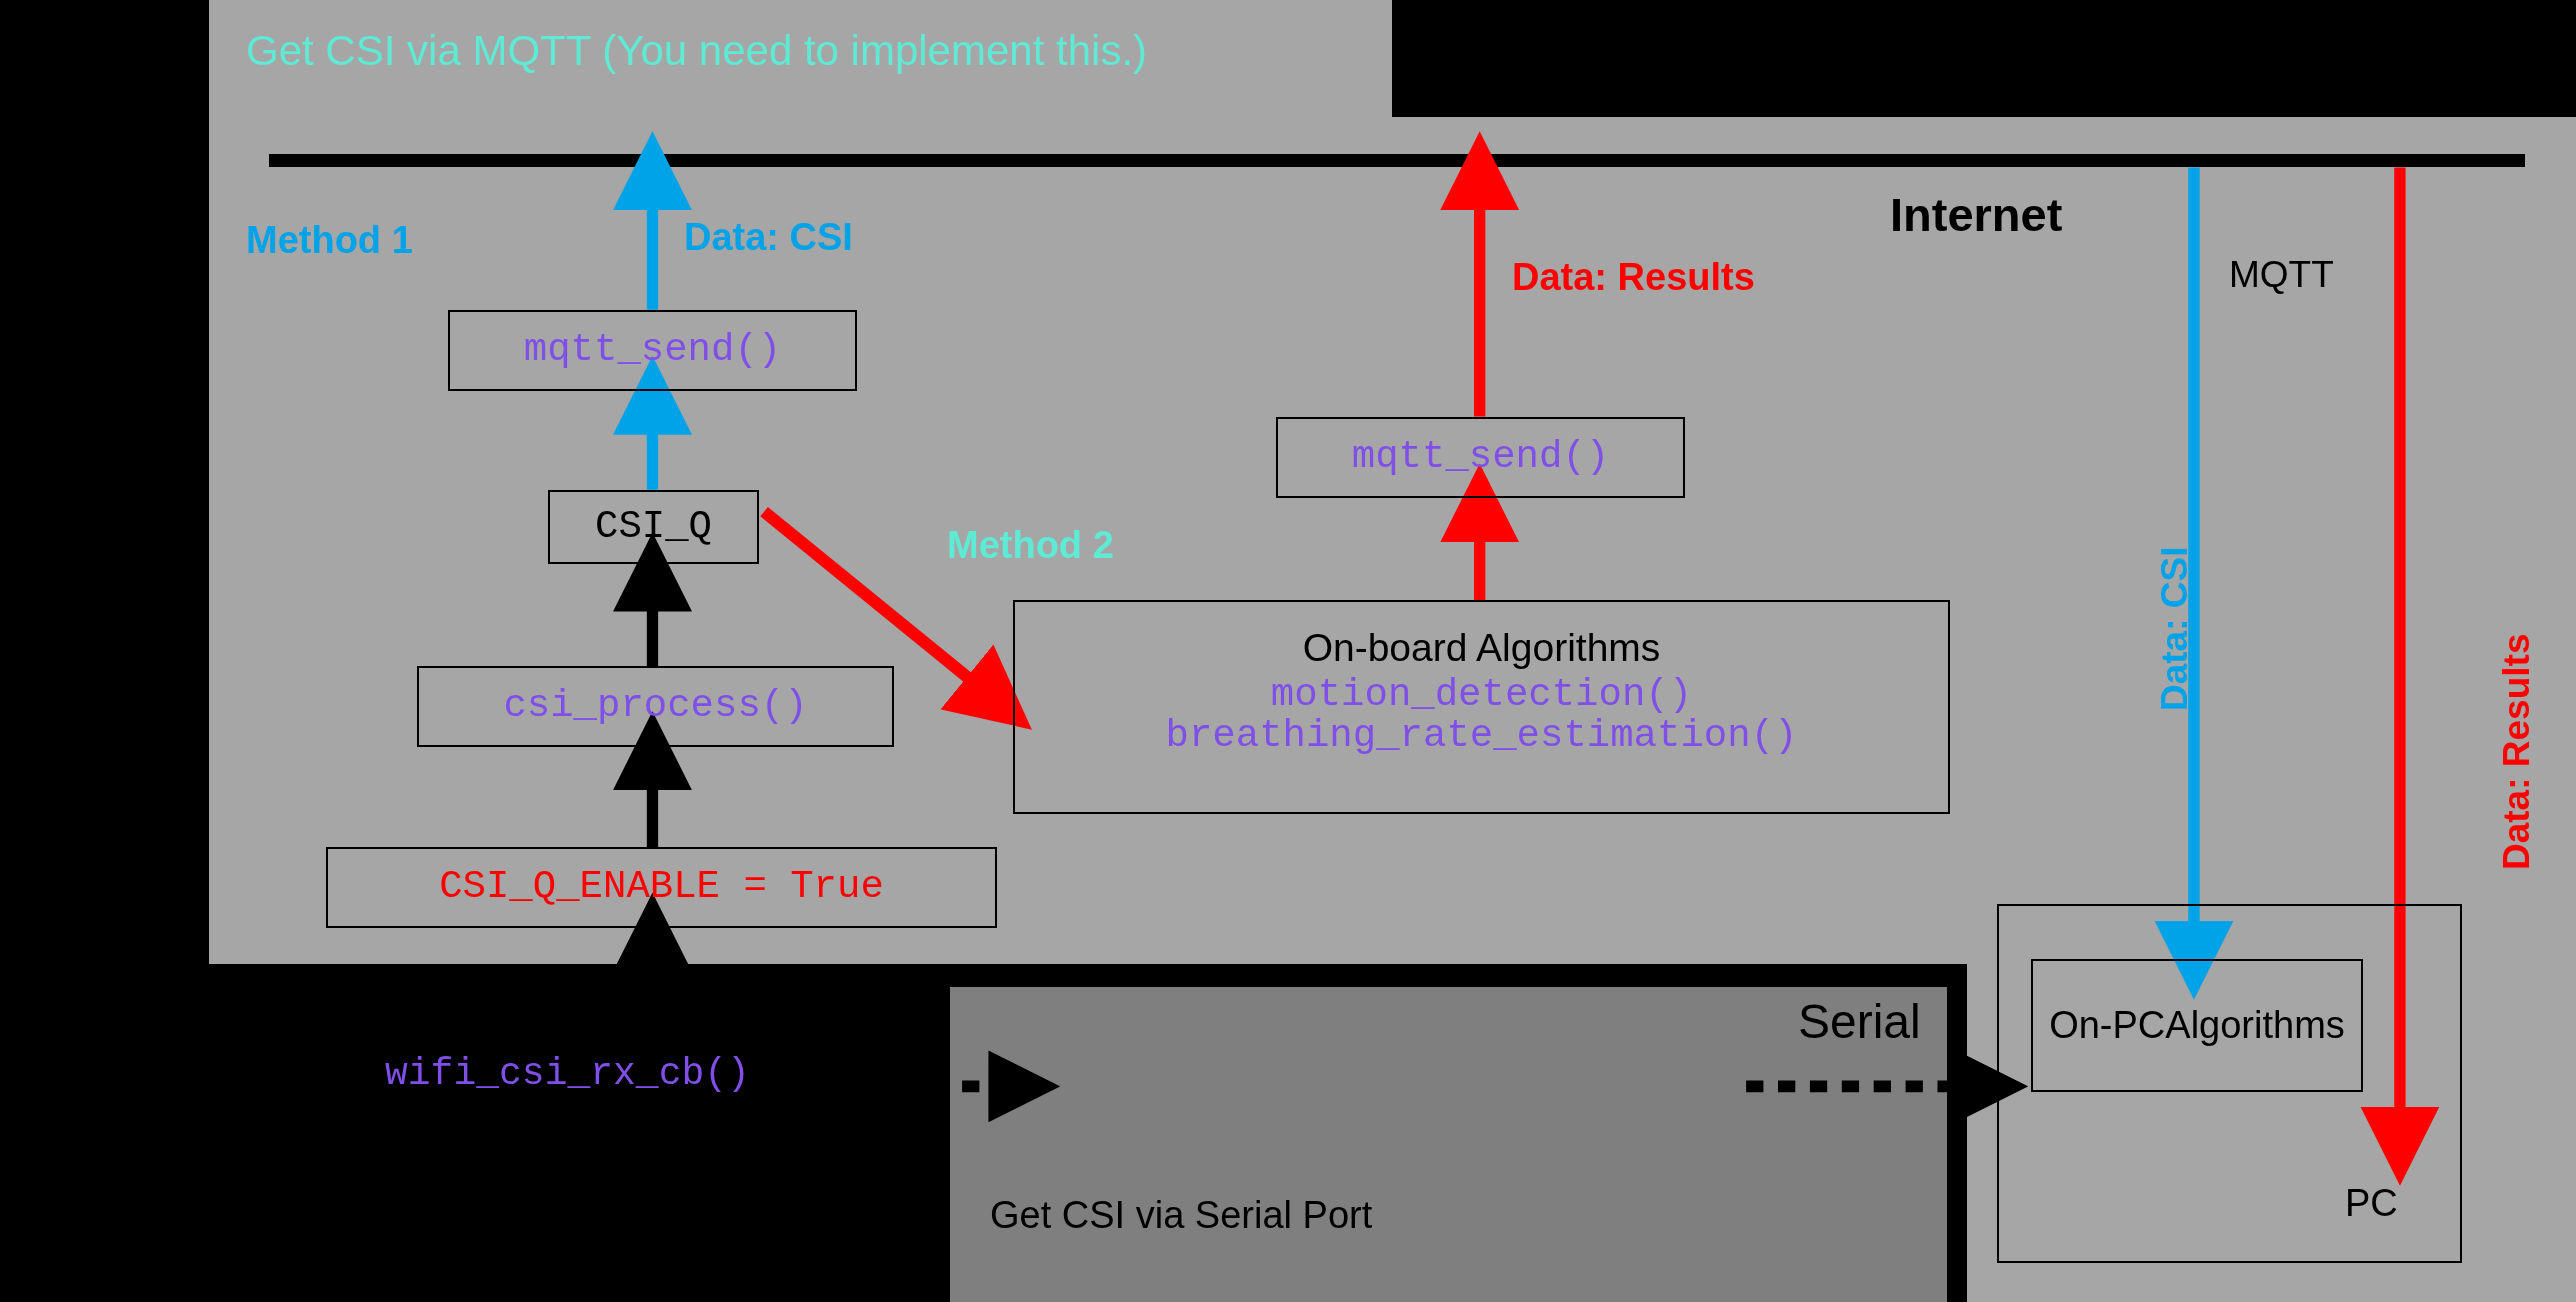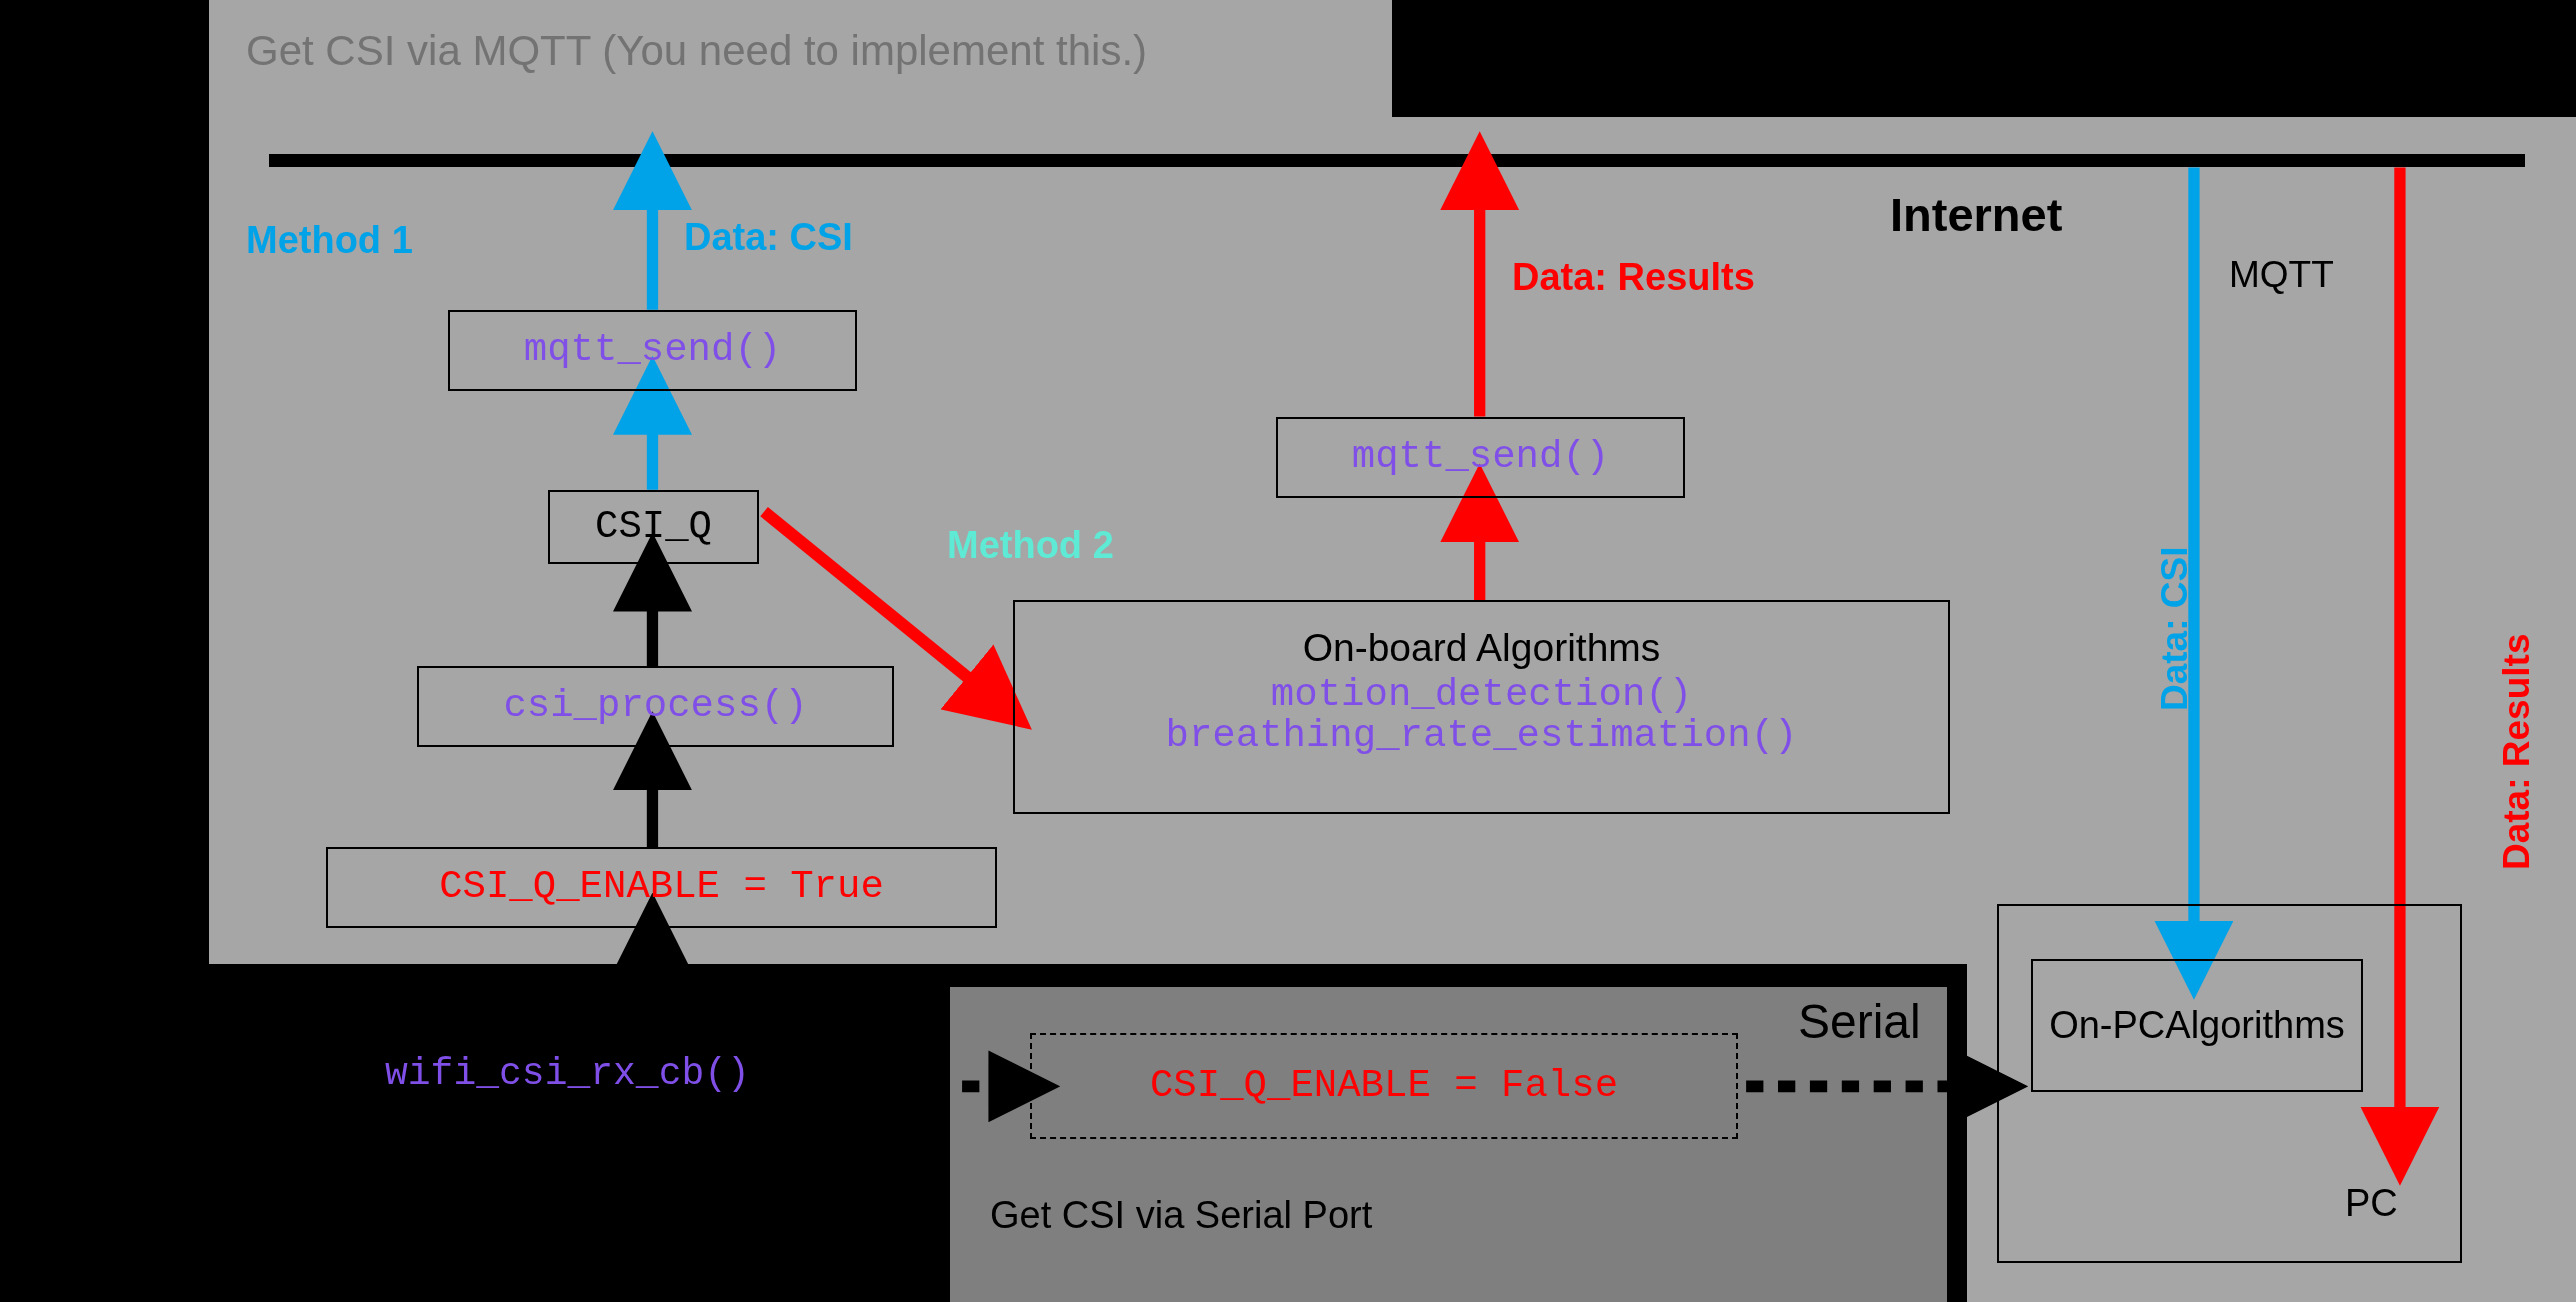--- a/index.html
+++ b/index.html
@@ -44,21 +44,21 @@
     position: absolute;
     left: 269px; top: 154px; width: 2256px; height: 13.3px;
     background: #000000;
   }
 
   
   .lbl { position: absolute; white-space: nowrap; line-height: 1; }
 
   #title-text {
     left: 246px; top: 30px;
-    font-size: 42px; color: #737373;
+    font-size: 42px; color: #5eead4;
   }
   #internet-text {
     left: 1890px; top: 191px;
     font-size: 47px; font-weight: bold; color: #000000;
   }
   #mqtt-text {
     left: 2229px; top: 256px;
     font-size: 37px; color: #000000;
   }
   #method1-text {
@@ -234,23 +234,20 @@
   <div class="box" id="box-mqtt-send-2">
     <span class="mono">mqtt_send()</span>
   </div>
   <div class="box" id="box-onboard">
     <span id="onboard-title">On-board Algorithms</span>
     <span class="mono">motion_detection()</span>
     <span class="mono">breathing_rate_estimation()</span>
   </div>
 
   <div class="lbl" id="wifi-cb-text">wifi_csi_rx_cb()</div>
-  <div class="box" id="box-csi-false">
-    <span class="mono-red">CSI_Q_ENABLE = False</span>
-  </div>
   <div class="lbl" id="serial-text">Serial</div>
   <div class="lbl" id="get-serial-text">Get CSI via Serial Port</div>
 
   <div class="box" id="box-pc"></div>
   <div class="box" id="box-onpc-alg">
     <span>On-PC</span>
     <span>Algorithms</span>
   </div>
   <div class="lbl" id="pc-text">PC</div>
 

